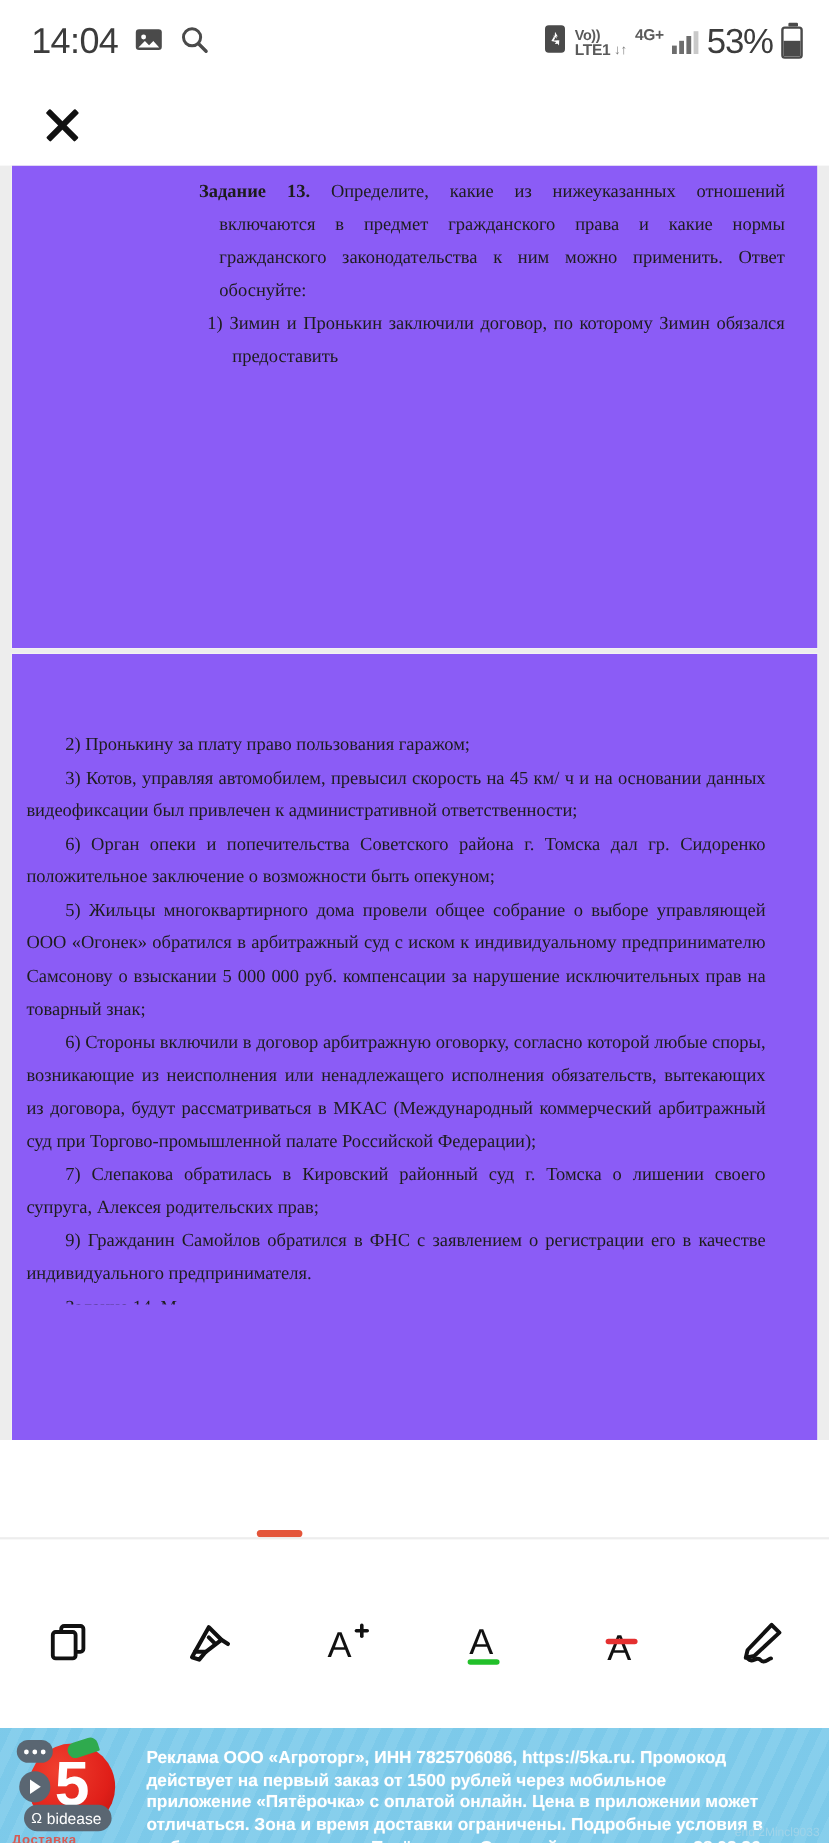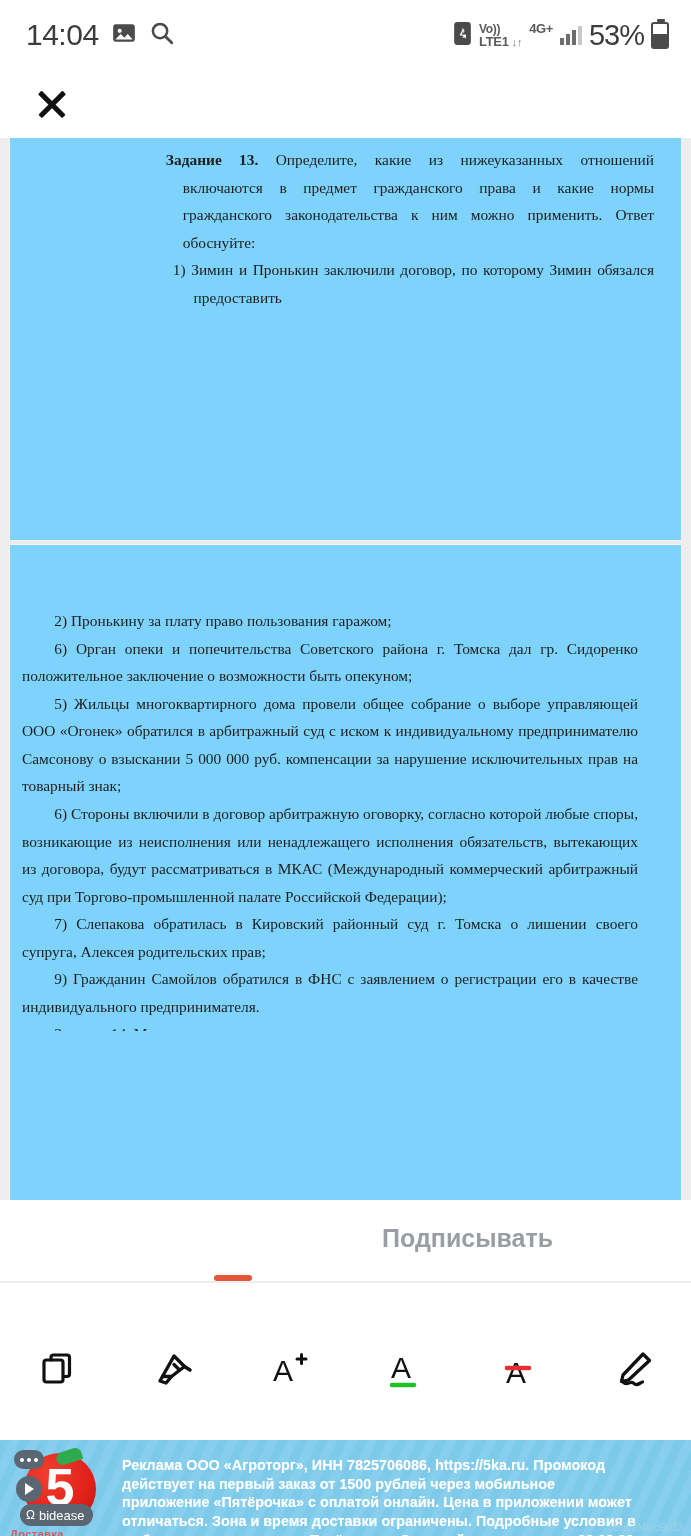--- a/index.html
+++ b/index.html
@@ -48,21 +48,21 @@
   }
   .close-btn:before { transform: rotate(45deg); }
   .close-btn:after  { transform: rotate(-45deg); }
 
   
   .viewer {
     position:absolute; top:138px; left:0; width:691px; height:1062px;
     background:#ededed; overflow:hidden;
   }
   .page {
-    position:absolute; left:10px; width:671px; background:#7dd3fc;
+    position:absolute; left:10px; width:671px; background:#8b5cf6;
     box-shadow: 0 0 0 1px #f2f2f2;
   }
   .page-1 { top:0px; height:402px; }
   .page-2 { top:407px; height:655px; }
 
   .doc {
     font-family:"Liberation Serif", serif;
     color:#1d1d1d; font-size:15.4px; line-height:1.79;
     text-align:justify;
   }
@@ -238,33 +238,33 @@
     <div class="page page-1">
       <div class="doc p1-body">
         <p class="hang"><b>Задание 13.</b><span> Определите, какие из нижеуказанных отношений включаются в предмет гражданского права и какие нормы гражданского законодательства к ним можно применить. Ответ обоснуйте:</span></p>
         <p class="li-1">1) Зимин и Пронькин заключили договор, по которому Зимин обязался предоставить</p>
       </div>
     </div>
 
     <div class="page page-2">
       <div class="doc p2-body">
         <p class="ind">2)  Пронькину за плату право пользования гаражом;</p>
+        <p class="ind gap-before">3) Котов, управляя автомобилем, превысил скорость на 45 км/ ч и на основании данных видеофиксации был привлечен к административной ответственности;</p>
         <p class="ind">6) Орган опеки и попечительства Советского района г. Томска дал гр. Сидоренко положительное заключение о возможности быть опекуном;</p>
         <p class="ind">5) Жильцы многоквартирного дома провели общее собрание о выборе управляющей ООО «Огонек» обратился в арбитражный суд с иском к индивидуальному предпринимателю Самсонову о взыскании 5 000 000 руб. компенсации за нарушение исключительных прав на товарный знак;</p>
         <p class="ind">6) Стороны включили в договор арбитражную оговорку, согласно которой любые споры, возникающие из неисполнения или ненадлежащего исполнения обязательств, вытекающих из договора, будут рассматриваться в МКАС (Международный коммерческий арбитражный суд при Торгово-промышленной палате Российской Федерации);</p>
         <p class="ind">7) Слепакова обратилась в Кировский районный суд г. Томска о лишении своего супруга, Алексея родительских прав;</p>
         <p class="ind">9) Гражданин Самойлов обратился в ФНС с заявлением о регистрации его в качестве индивидуального предпринимателя.</p>
         <p class="ind clipped">Задание 14. М</p>
       </div>
     </div>
 
   </div>
 
   <div class="tabs"></div>
-  <button class="tab tab-sign">Подписывать</button>
   <div class="tab-underline"></div>
   <div class="tab-divider"></div>
 
   <div class="toolbar"></div>
 
   <button class="tool t1">
     <svg width="44" height="44" viewBox="0 0 44 44">
       <rect x="9" y="13" width="19" height="22" rx="2.5" fill="none" stroke="#111" stroke-width="3.2"></rect>
       <path d="M16 13V10.5A2.5 2.5 0 0 1 18.5 8H32a2.5 2.5 0 0 1 2.5 2.5V27a2.5 2.5 0 0 1-2.5 2.5h-2.5" fill="none" stroke="#111" stroke-width="3.2" stroke-linecap="round"></path>
     </svg>

